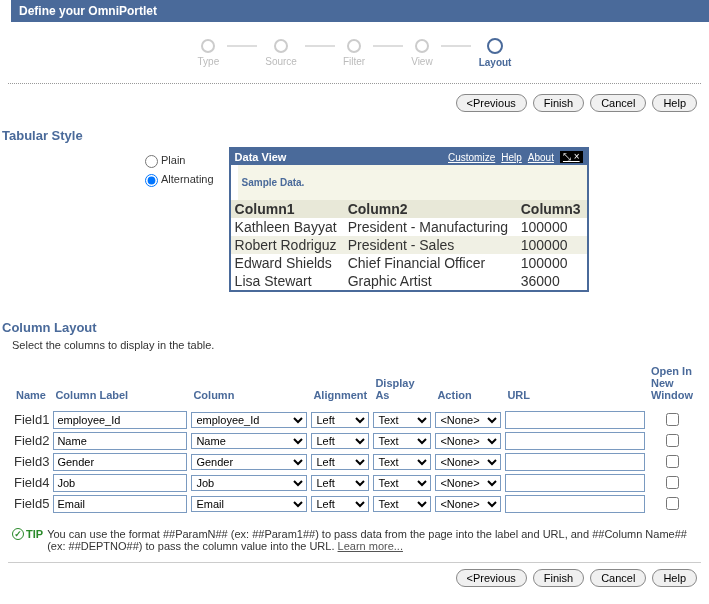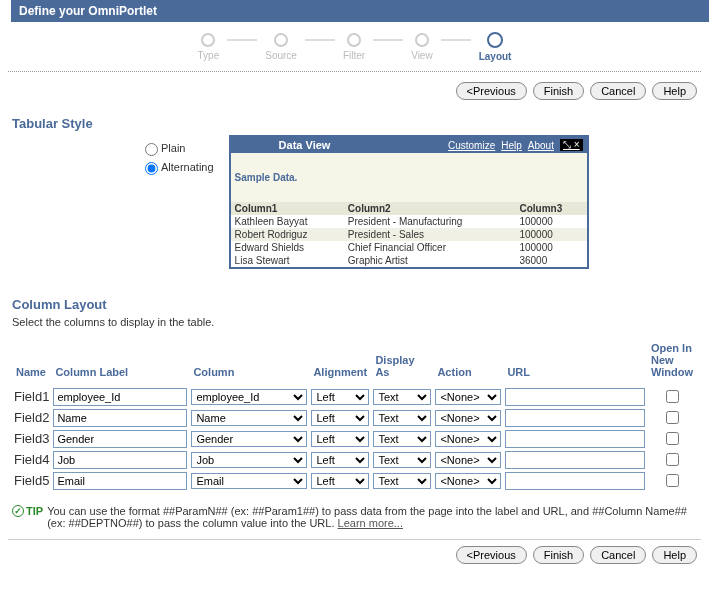--- a/index.html
+++ b/index.html
@@ -23,21 +23,21 @@
     display: flex;
     justify-content: center;
     align-items: center;
     padding: 10px 0 5px;
     position: relative;
   }
   .step {
     display: flex;
     flex-direction: column;
     align-items: center;
-    margin: 0 8px;
+    margin: 6px 8px;
     position: relative;
   }
   .step-circle {
     width: 14px;
     height: 14px;
     border: 2px solid #ccc;
     border-radius: 50%;
     background: #fff;
   }
   .step.active .step-circle {
@@ -76,21 +76,21 @@
     border-radius: 10px;
     padding: 2px 10px;
     font-size: 11px;
     cursor: pointer;
     font-family: inherit;
   }
   .section-title {
     color: #4a6a9a;
     font-weight: bold;
     font-size: 13px;
-    padding: 10px 12px 4px;
+    padding: 10px 2px 4px;
   }
   .section-desc {
     padding: 0 12px 6px;
     font-size: 11px;
   }
   .tabular-area {
     display: flex;
     padding: 0 12px 18px 140px;
   }
   .radio-group {
@@ -110,40 +110,41 @@
   }
   .dataview-header {
     background: #4a6a9a;
     color: #fff;
     display: flex;
     justify-content: space-between;
     align-items: center;
     padding: 2px 4px;
     font-size: 11px;
   }
-  .dataview-header .title { font-weight: bold; margin-left: 44px; }
+  .dataview-header .title { font-weight: bold; }
   .dataview-header .links { display: flex; gap: 6px; align-items: center; }
   .dataview-header .links span { text-decoration: underline; cursor: pointer; font-size: 10px;}
   .dataview-header .ctl {
     background: #000;
     color: #fff;
     padding: 0 3px;
     font-size: 9px;
     line-height: 12px;
   }
   .dataview-sample {
     color: #4a6a9a;
     font-weight: bold;
-    padding: 19px 4px;
+    padding: 12px 4px;
     background: #f5f5e8;
+    margin-left: 7px;
   }
   .dataview table {
     width: 100%;
     border-collapse: collapse;
-    font-size: 10px;
+    font-size: 14px;
   }
   .dataview th {
     text-align: left;
     background: #e8e8d8;
     padding: 1px 4px;
     font-weight: bold;
   }
   .dataview td {
     padding: 1px 4px;
   }

